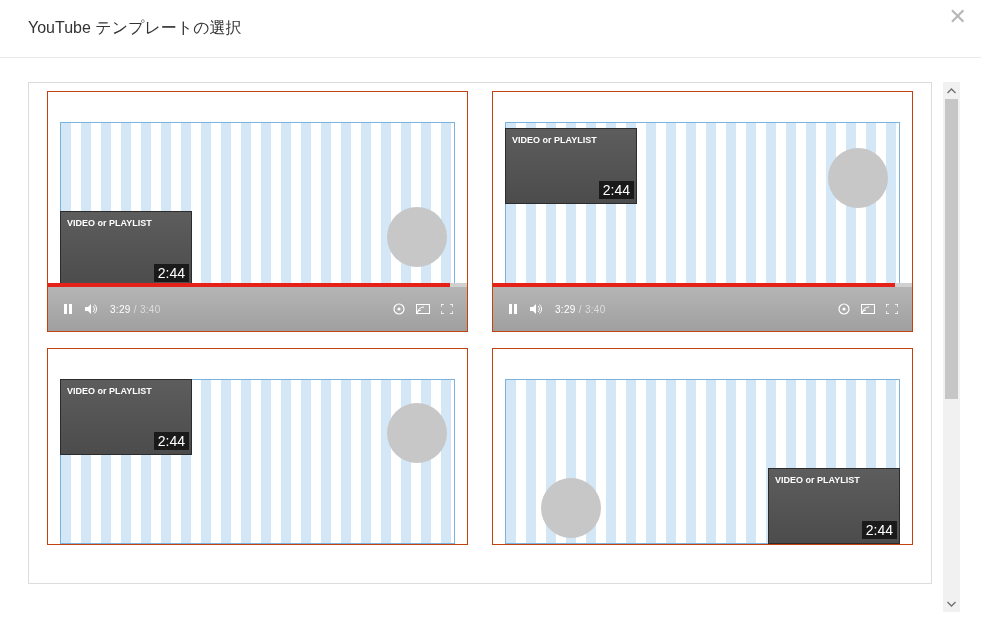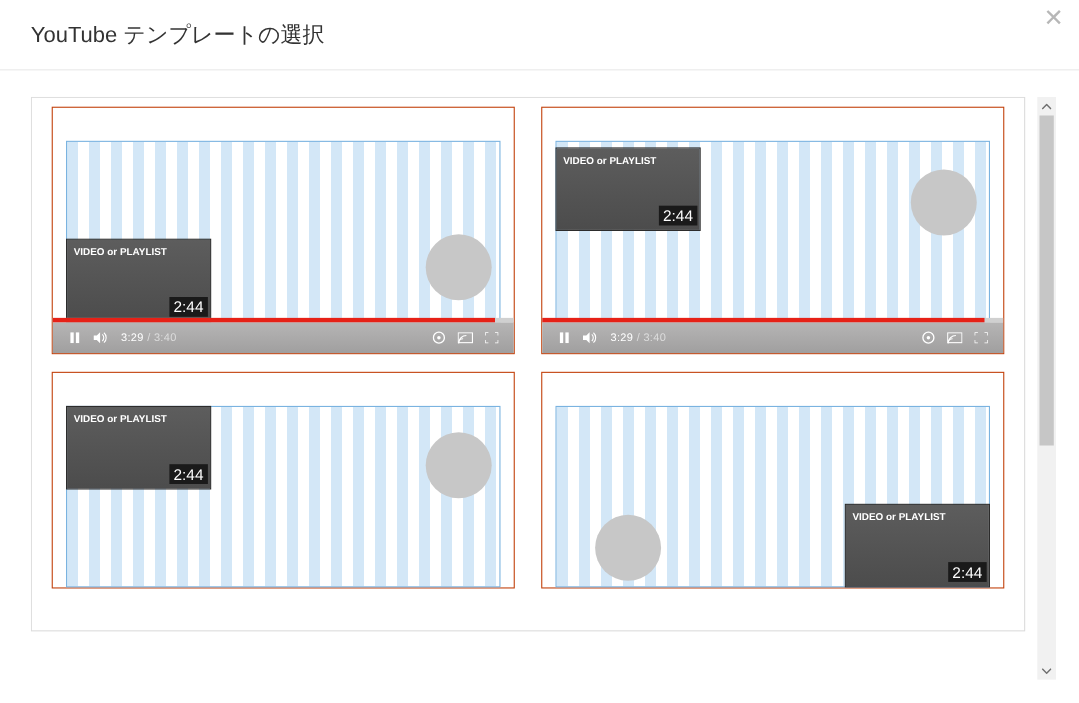--- a/index.html
+++ b/index.html
@@ -22,21 +22,21 @@
     position: absolute;
     top: 6px;
     right: 14px;
     font-size: 22px;
     color: #b7b7b7;
     cursor: pointer;
     line-height: 1;
   }
   .dlg-title {
     padding: 18px 0 18px 28px;
-    font-size: 20px;
+    font-size: 16px;
     color: #333;
     border-bottom: 1px solid #e9e9e9;
   }
   .content-wrap {
     padding: 24px 0 0 28px;
   }
   .scroll-area {
     position: relative;
     width: 932px;
     height: 530px;
@@ -113,21 +113,21 @@
   }
   .avatar {
     position: absolute;
     width: 60px;
     height: 60px;
     border-radius: 50%;
     background: #c7c7c7;
   }
   .with-controls .stage { padding-top: 36px; }
   .controls {
-    height: 28px;
+    height: 44px;
     background: linear-gradient(#b6b5b5, #a09f9f);
     position: relative;
   }
   .progress {
     position: absolute;
     top: -4px;
     left: 0; right: 0;
     height: 4px;
     background: #d0d0d0;
   }

